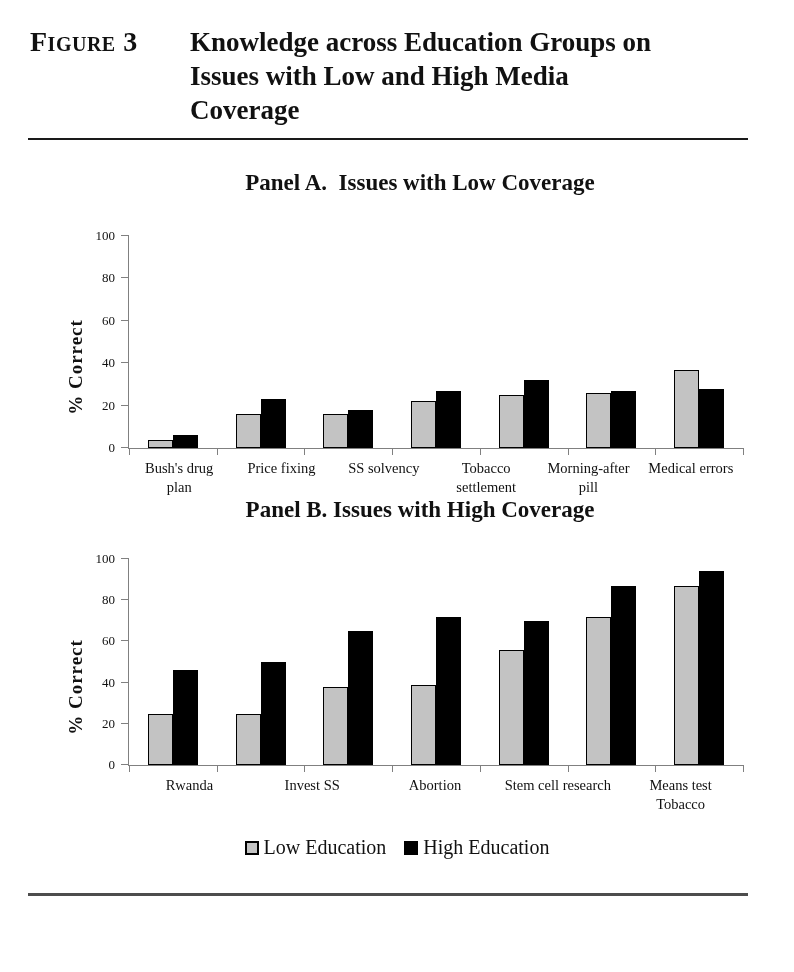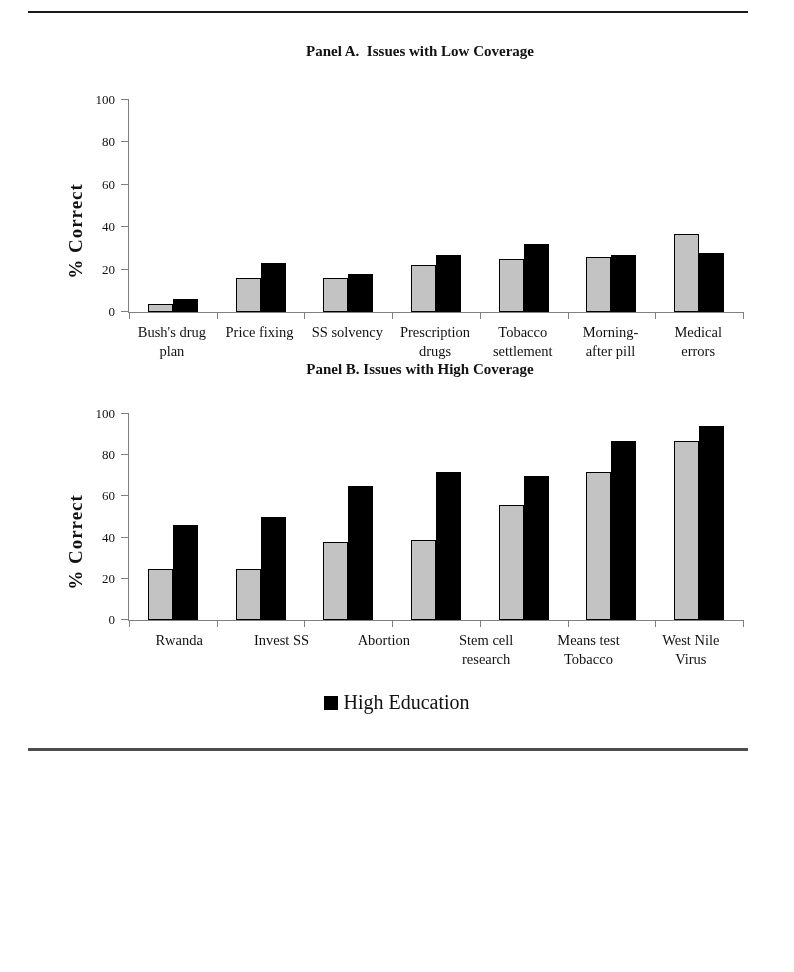--- a/index.html
+++ b/index.html
@@ -44,21 +44,21 @@
   .bottom-rule {
     margin: 34px 46px 0 28px;
     border: none;
     border-top: 3px solid #4d4d4d;
     height: 0;
   }
 
   
   .panel-title {
     font-weight: bold;
-    font-size: 15px;
+    font-size: 23px;
     text-align: center;
     width: 620px;
     margin-left: 110px;
     white-space: pre-wrap;
   }
   .panel-a .panel-title { margin-top: 30px; }
   .panel-b .panel-title { }
 
   .chart-row { position: relative; }
   .panel-a .chart-row { margin-top: 40px; }
@@ -149,20 +149,24 @@
   .legend-item { display: flex; align-items: center; gap: 5px; }
   .legend-swatch { width: 14px; height: 14px; box-sizing: border-box; }
   .legend-swatch.low  { background: var(--low, #c3c3c3); border: 2px solid #000; }
   .legend-swatch.high { background: var(--high, #000000); border: 2px solid #000; }
 </style>
 </head>
 <body>
 
 <div class="page">
 
+  <div class="header">
+    <div class="figure-label">Figure 3</div>
+    <div class="figure-title">Knowledge across Education Groups on Issues with Low and High Media Coverage</div>
+  </div>
   <hr class="title-rule">
 
   <div class="panel panel-a">
     <div class="panel-title">Panel A.  Issues with Low Coverage</div>
     <div class="chart-row">
       <div class="ylabel">% Correct</div>
       <div class="plot-area" style="height: 212px;">
         <div class="plot-categories">
             <div class="cat">
               <div class="bar bar-low" style="height: 8.48px;"></div>
@@ -211,21 +215,20 @@
           <div class="xtick-mark" style="left: 42.8571%;"></div>
           <div class="xtick-mark" style="left: 57.1429%;"></div>
           <div class="xtick-mark" style="left: 71.4286%;"></div>
           <div class="xtick-mark" style="left: 85.7143%;"></div>
           <div class="xtick-mark" style="left: 100%;"></div>
         </div>
       <div class="xlabels">
           <div class="xlabel">Bush's drug plan</div>
           <div class="xlabel">Price fixing</div>
           <div class="xlabel">SS solvency</div>
-          <div class="xlabel">Prescription drugs</div>
           <div class="xlabel">Tobacco settlement</div>
           <div class="xlabel">Morning-after pill</div>
           <div class="xlabel">Medical errors</div>
         </div>
     </div>
   </div>
 
   <div class="panel panel-b">
     <div class="panel-title">Panel B. Issues with High Coverage</div>
     <div class="chart-row">
@@ -281,26 +284,29 @@
           <div class="xtick-mark" style="left: 71.4286%;"></div>
           <div class="xtick-mark" style="left: 85.7143%;"></div>
           <div class="xtick-mark" style="left: 100%;"></div>
         </div>
       <div class="xlabels">
           <div class="xlabel">Rwanda</div>
           <div class="xlabel">Invest SS</div>
           <div class="xlabel">Abortion</div>
           <div class="xlabel">Stem cell research</div>
           <div class="xlabel">Means test Tobacco</div>
-          <div class="xlabel">West Nile Virus</div>
         </div>
     </div>
   </div>
 
   <div class="legend">
+    <div class="legend-item">
+      <span class="legend-swatch low"></span>
+      <span>Low Education</span>
+    </div>
     <div class="legend-item">
       <span class="legend-swatch high"></span>
       <span>High Education</span>
     </div>
   </div>
 
   <hr class="bottom-rule">
 
 </div>
 

